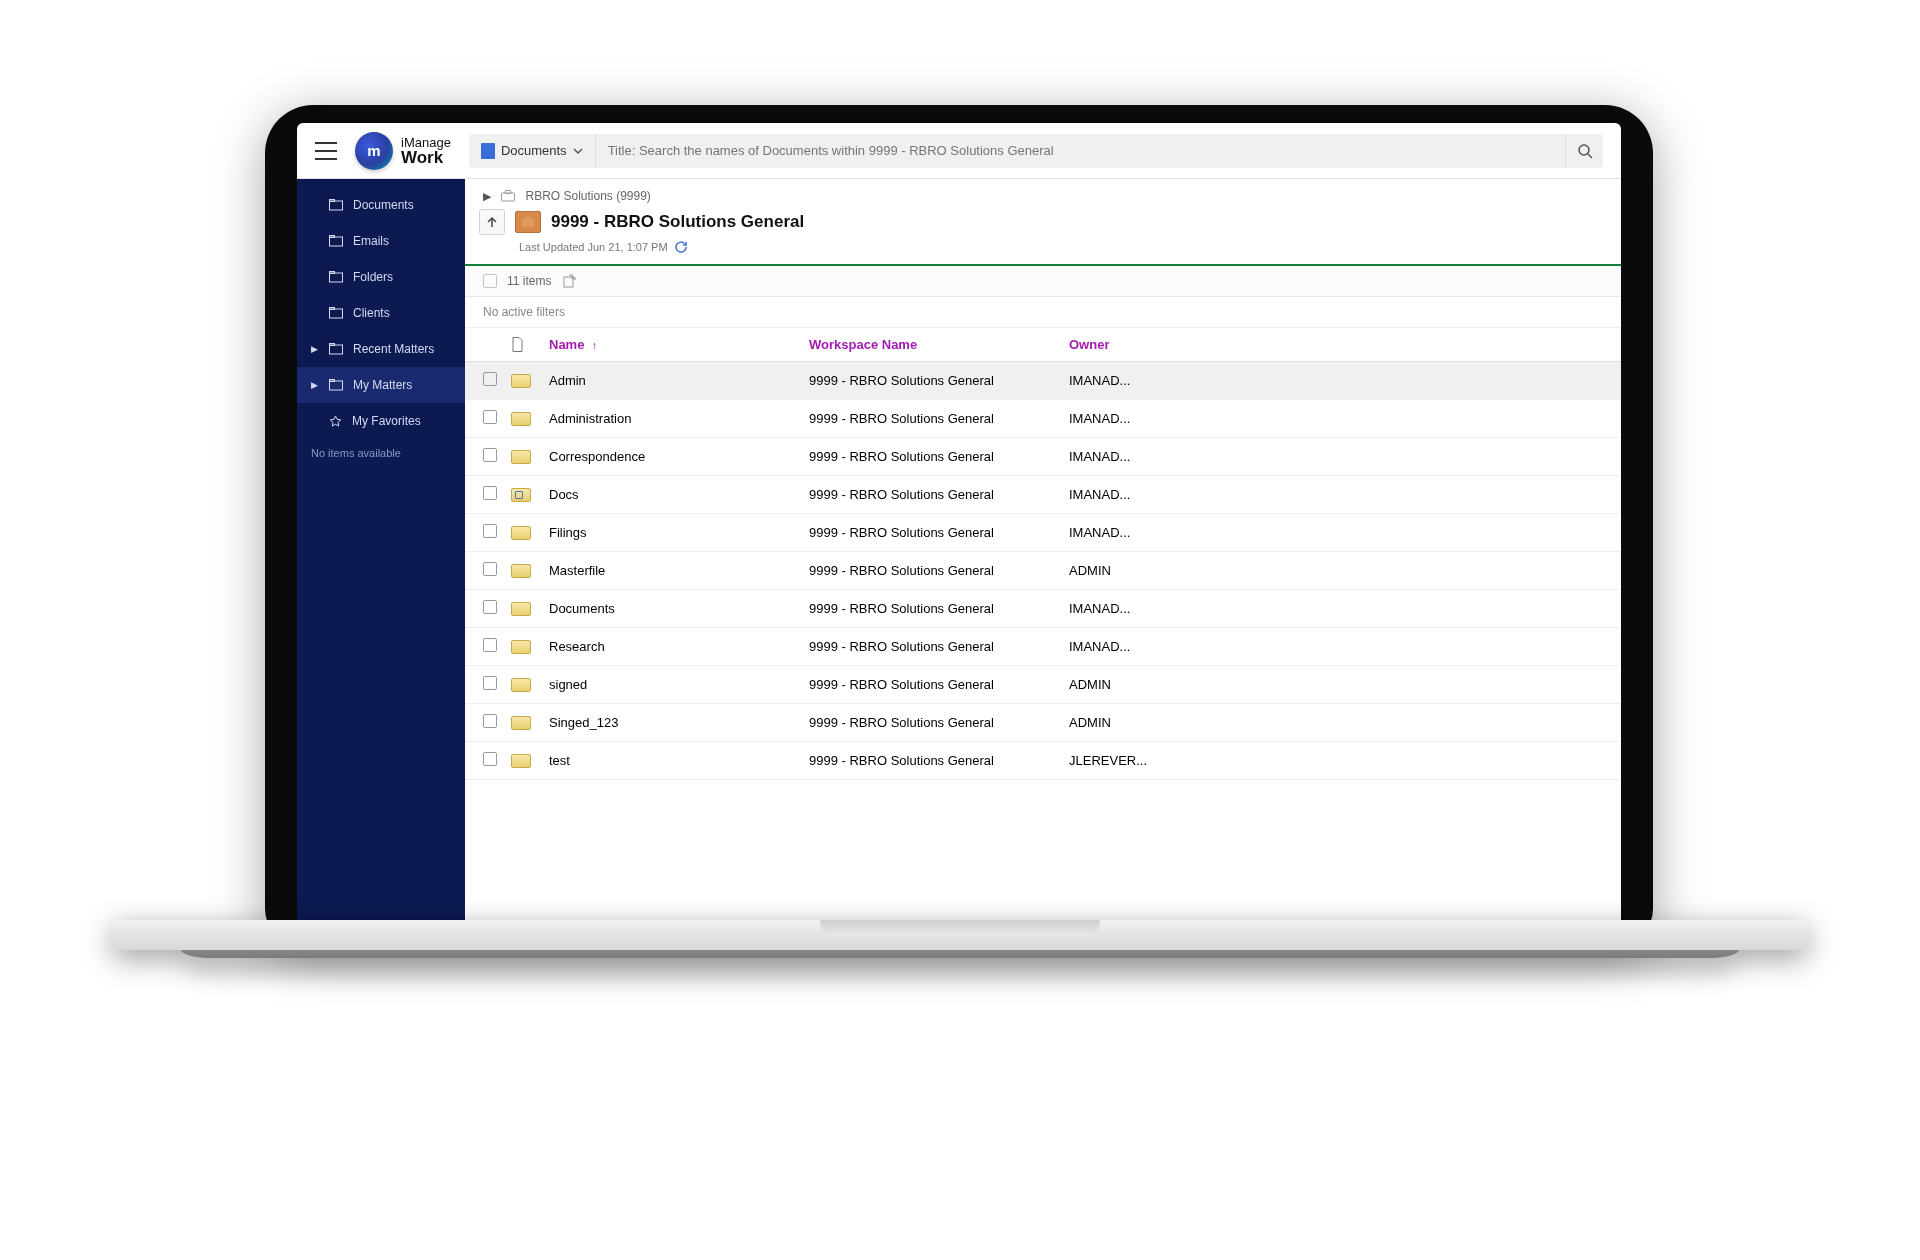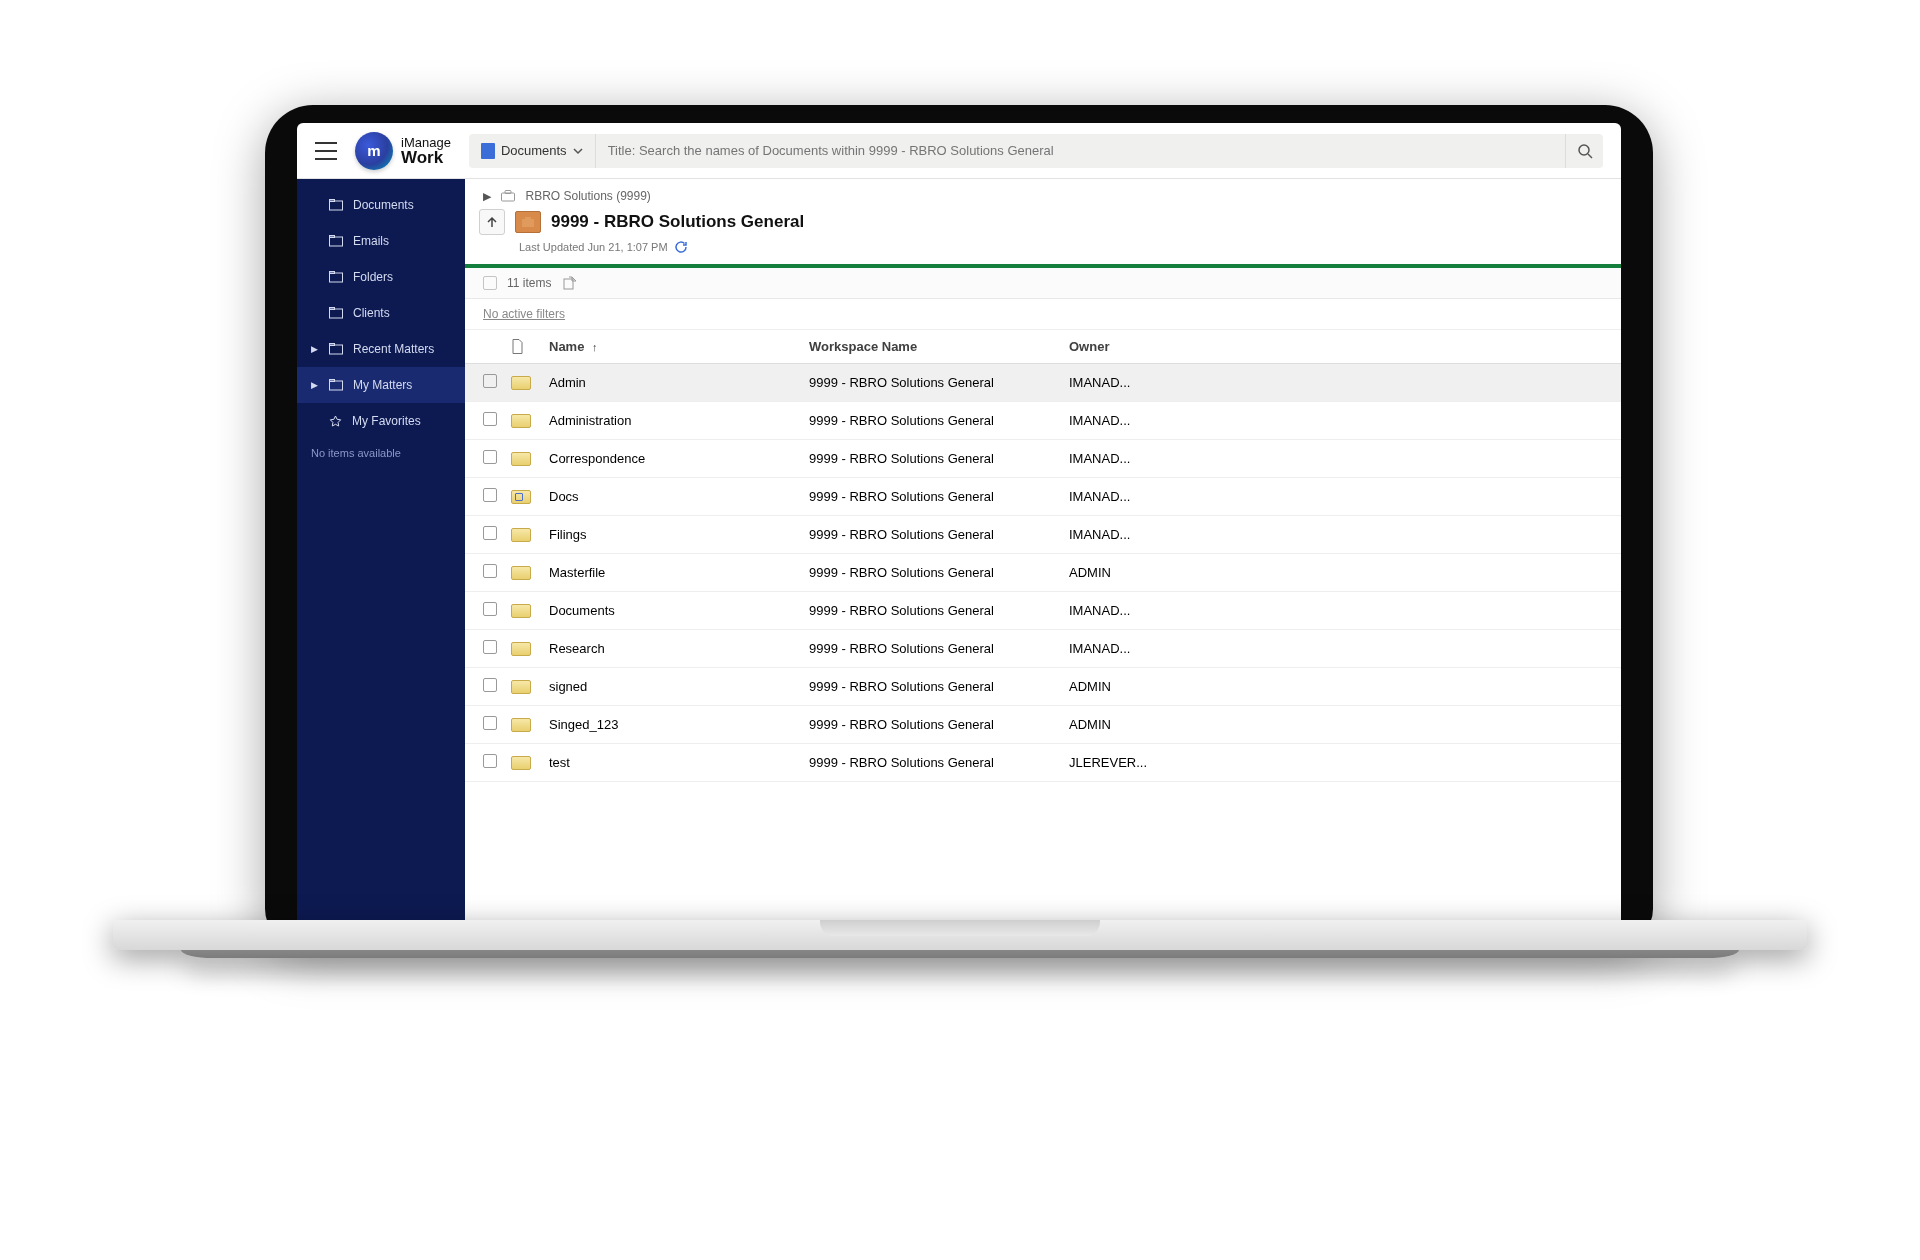--- a/index.html
+++ b/index.html
@@ -194,51 +194,50 @@
   }
   .page-title { font-size: 17px; font-weight: 600; color: #111; }
   .updated-row {
     padding: 3px 18px 10px 54px;
     font-size: 11px; color: #777;
     display: flex; align-items: center; gap: 6px;
   }
   .refresh-icon { color: #3a6dd8; cursor: pointer; }
 
   .toolbar {
-    border-top: 4px solid #15803d;
+    border-top: 2px solid #15803d;
     border-bottom: 1px solid #e8e8e8;
     background: #fbfbfb;
     padding: 8px 18px;
     display: flex; align-items: center; gap: 10px;
     font-size: 12px; color: #666;
   }
   .chk {
     width: 14px; height: 14px;
     border: 1.5px solid #999;
     border-radius: 2px;
     display: inline-block;
     cursor: pointer;
     flex-shrink: 0;
   }
   .toolbar .chk { border-color: #c4c4c4; }
   .filter-row {
     padding: 8px 18px;
     font-size: 12px; color: #888;
     border-bottom: 1px solid #eee;
-    text-decoration: underline;
   }
   .thead, .trow {
     display: flex; align-items: center;
     padding: 0 18px;
     height: 38px;
     border-bottom: 1px solid #eee;
     font-size: 13px;
   }
   .thead {
-    font-weight: 600; color: #404040;
+    font-weight: 600; color: #a21caf;
     height: 34px;
     border-bottom: 1px solid #ddd;
   }
   .col-chk { width: 28px; }
   .col-icon { width: 38px; display:flex; align-items:center; }
   .col-name { flex: 0 0 260px; }
   .col-ws { flex: 0 0 260px; }
   .col-owner { flex: 0 0 160px; }
   .folder-icon {
     width: 20px; height: 14px;

